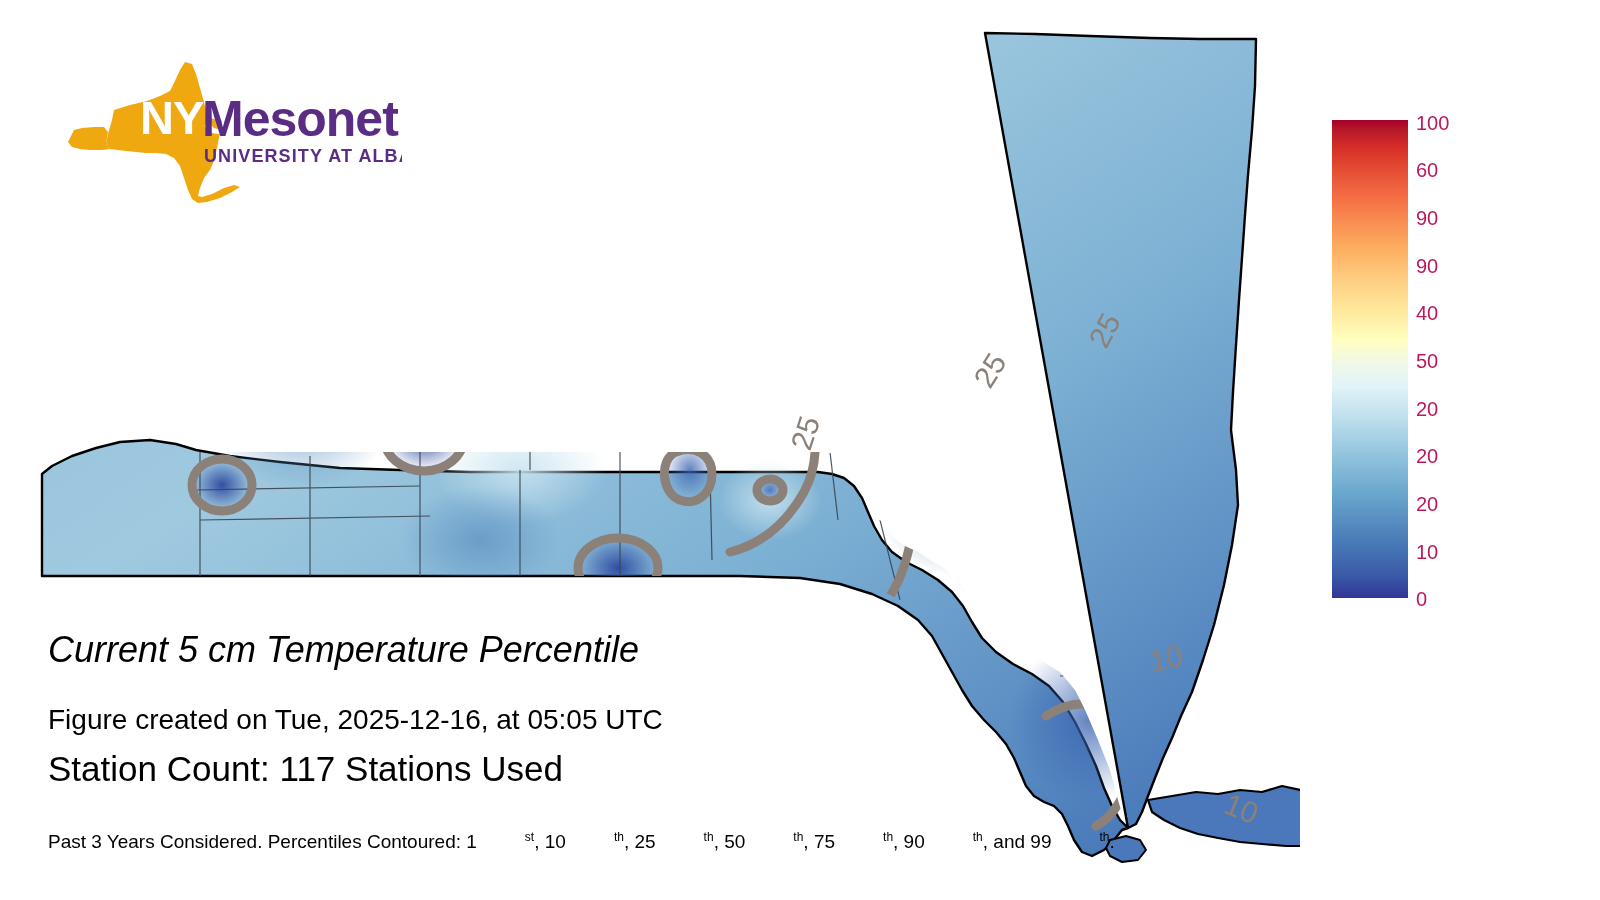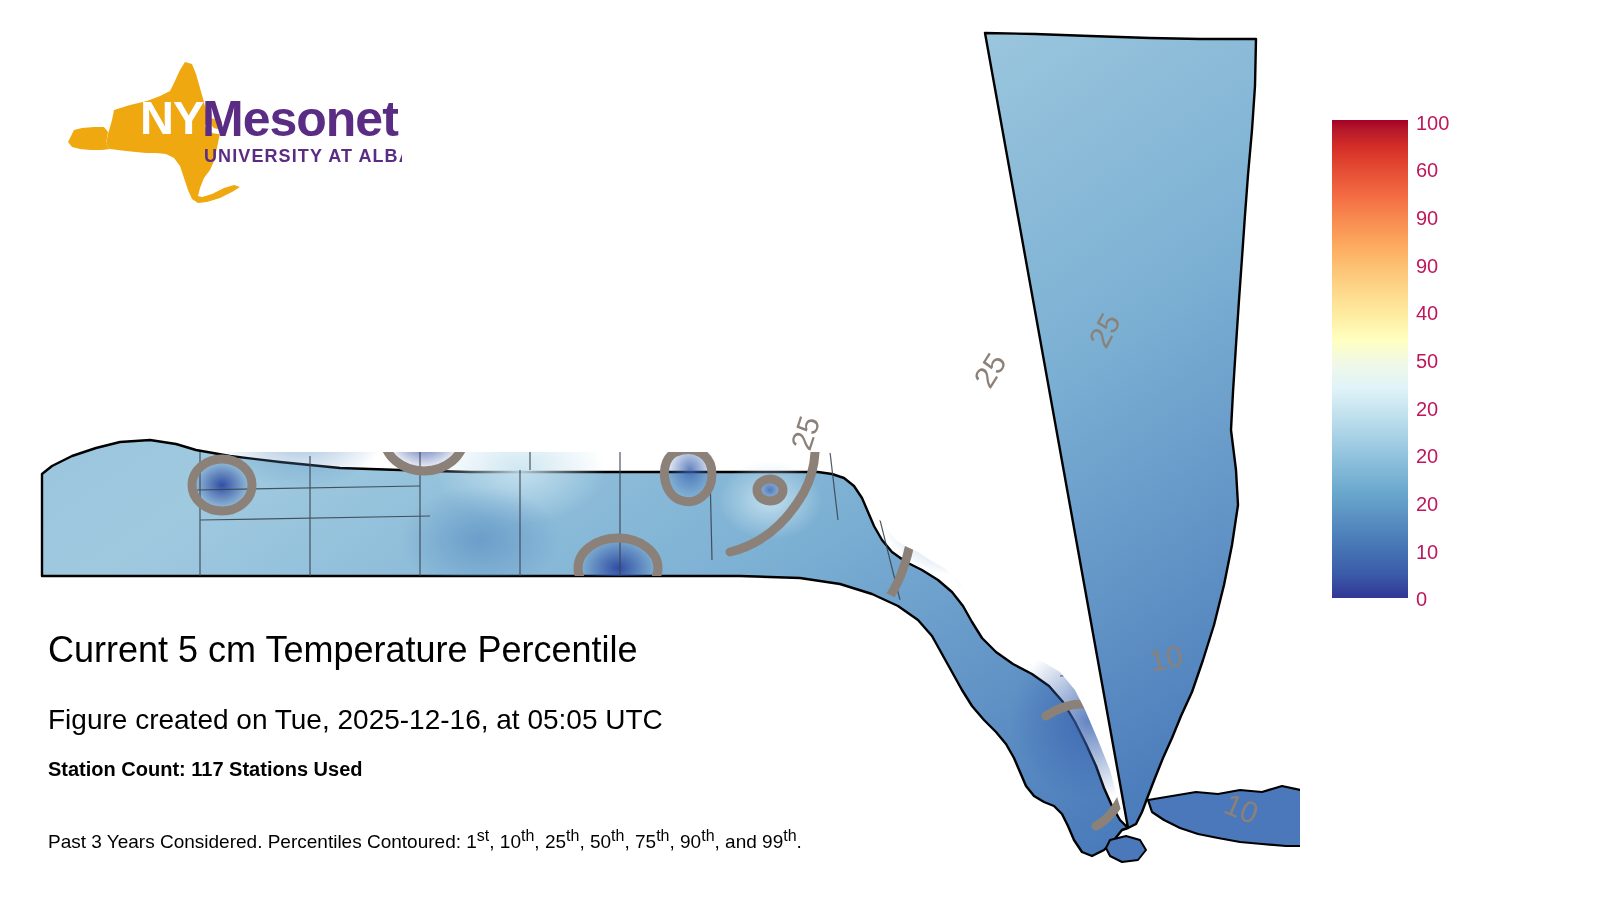--- a/index.html
+++ b/index.html
@@ -22,28 +22,28 @@
           #313695 0%, #3b5ba9 5%, #4a7cb8 12%, #6aa7cd 22%,
           #93c4de 30%, #bfe0ed 38%, #e0f3f8 44%, #f0f8e8 49%,
           #ffffbf 54%, #fee99d 60%, #fdcc7f 67%, #fdae61 73%,
           #f88c51 79%, #f46d43 84%, #e34a33 90%, #d73027 94%,
           #b5182a 98%, #a50026 100%);}
   .cb-tick{position:absolute;left:96px;width:120px;text-align:left;
            font-size:20px;line-height:30px;color:#be185d;}
 
   
   #title{position:absolute;left:48px;top:628px;font-size:36px;line-height:44px;
-         white-space:nowrap;}
+         white-space:nowrap;font-style:italic;}
   #subtitle1{position:absolute;left:48px;top:703px;font-size:28px;line-height:34px;
              white-space:nowrap;text-align:center;}
-  #subtitle2{position:absolute;left:48px;top:752px;font-size:20px;line-height:34px;
-             white-space:nowrap;font-weight:bold;}
+  #subtitle2{position:absolute;left:48px;top:752px;font-size:35px;line-height:34px;
+             white-space:nowrap;}
   #footnote{position:absolute;left:48px;top:830px;font-size:19px;line-height:24px;
             white-space:nowrap;}
-  #footnote sup{font-size:16px;vertical-align:super;line-height:0;}
+  #footnote sup{font-size:12px;vertical-align:super;line-height:0;margin-left:48px;}
 
   .contour-label{font-family:"Liberation Sans","DejaVu Sans",sans-serif;
                  font-size:30px;fill:#8c8178;font-weight:400;}
 </style>
 </head>
 <body>
 
 <div id="logo">
   <svg viewBox="0 0 350 145" width="350" height="145" aria-hidden="true">
     <g>

